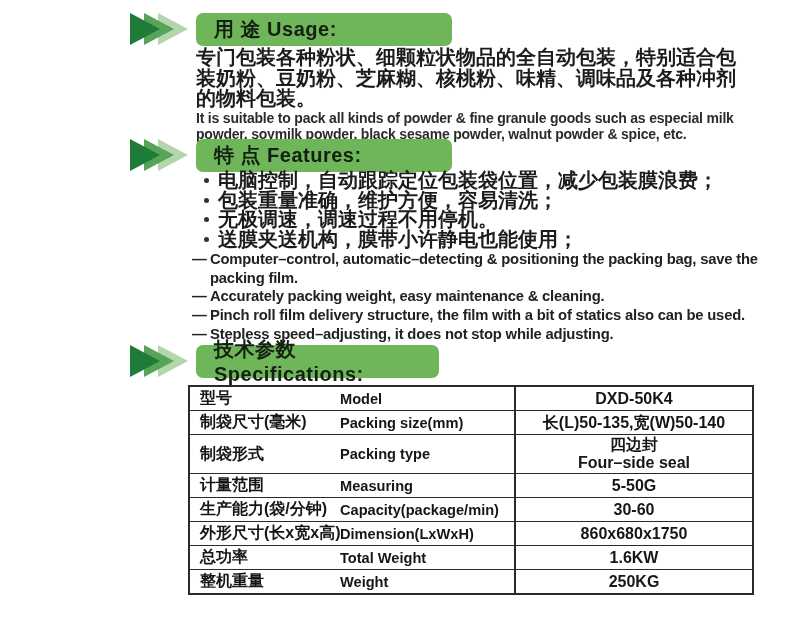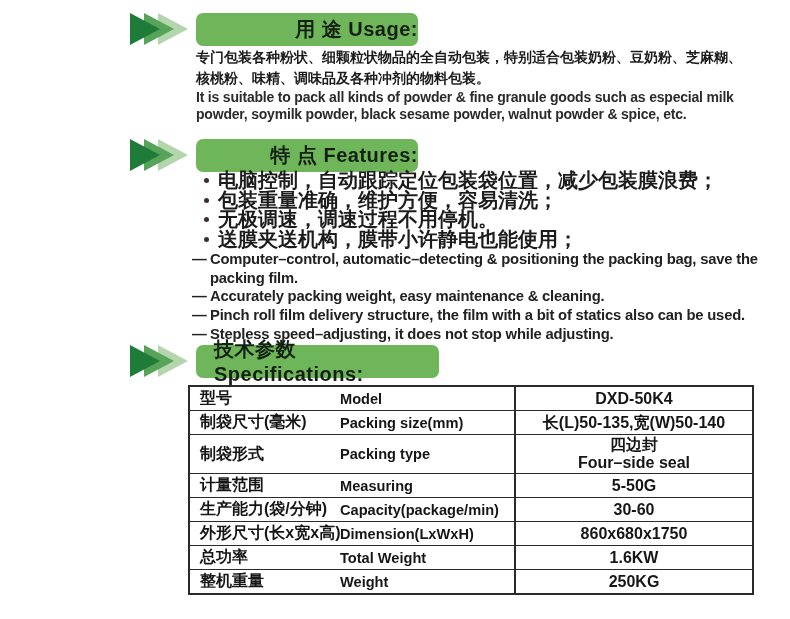--- a/index.html
+++ b/index.html
@@ -13,25 +13,25 @@
   .arrow{position:absolute;top:1px;width:30px;height:32px;
          clip-path:polygon(0 0,100% 50%,0 100%);}
   .arrow.a1{left:0;background:#1f7c38;z-index:3;}
   .arrow.a2{left:14px;background:#57a35a;z-index:2;}
   .arrow.a3{left:28px;background:#b4d6ac;z-index:1;}
   .pill{
     height:33px;border-radius:7px;background:#6fb65a;
     display:flex;align-items:center;padding-left:18px;box-sizing:border-box;
     font-size:20px;font-weight:bold;color:#142012;letter-spacing:.5px;
   }
-  .pill.w1{width:222px;justify-content:flex-end;}
+  .pill.w1{width:256px;}
   .pill.w3{width:243px;}
   
   .usage-block{position:absolute;left:196px;top:47px;width:552px;}
-  .usage-zh{font-size:14px;line-height:20.5px;font-weight:bold;color:#1c1c1c;margin:0;}
+  .usage-zh{font-size:20px;line-height:20.5px;font-weight:bold;color:#1c1c1c;margin:0;}
   .usage-en{font-size:14px;line-height:16.5px;font-weight:bold;color:#2b2b2b;margin:1px 0 0 0;letter-spacing:-.2px;}
   
   .features-zh{position:absolute;left:203px;top:171px;width:560px;}
   .fzh-item{position:relative;padding-left:15px;font-size:20px;line-height:19.6px;font-weight:bold;color:#1c1c1c;}
   .dot{position:absolute;left:1px;top:7px;width:5px;height:5px;border-radius:50%;background:#3a2e2e;}
   .features-en{position:absolute;left:192px;top:250px;width:580px;}
   .fen-item{position:relative;padding-left:18px;font-size:14.8px;line-height:18.7px;font-weight:bold;color:#222;letter-spacing:-.2px;}
   .dash{position:absolute;left:0;top:0;}
   
   .specs-table{

